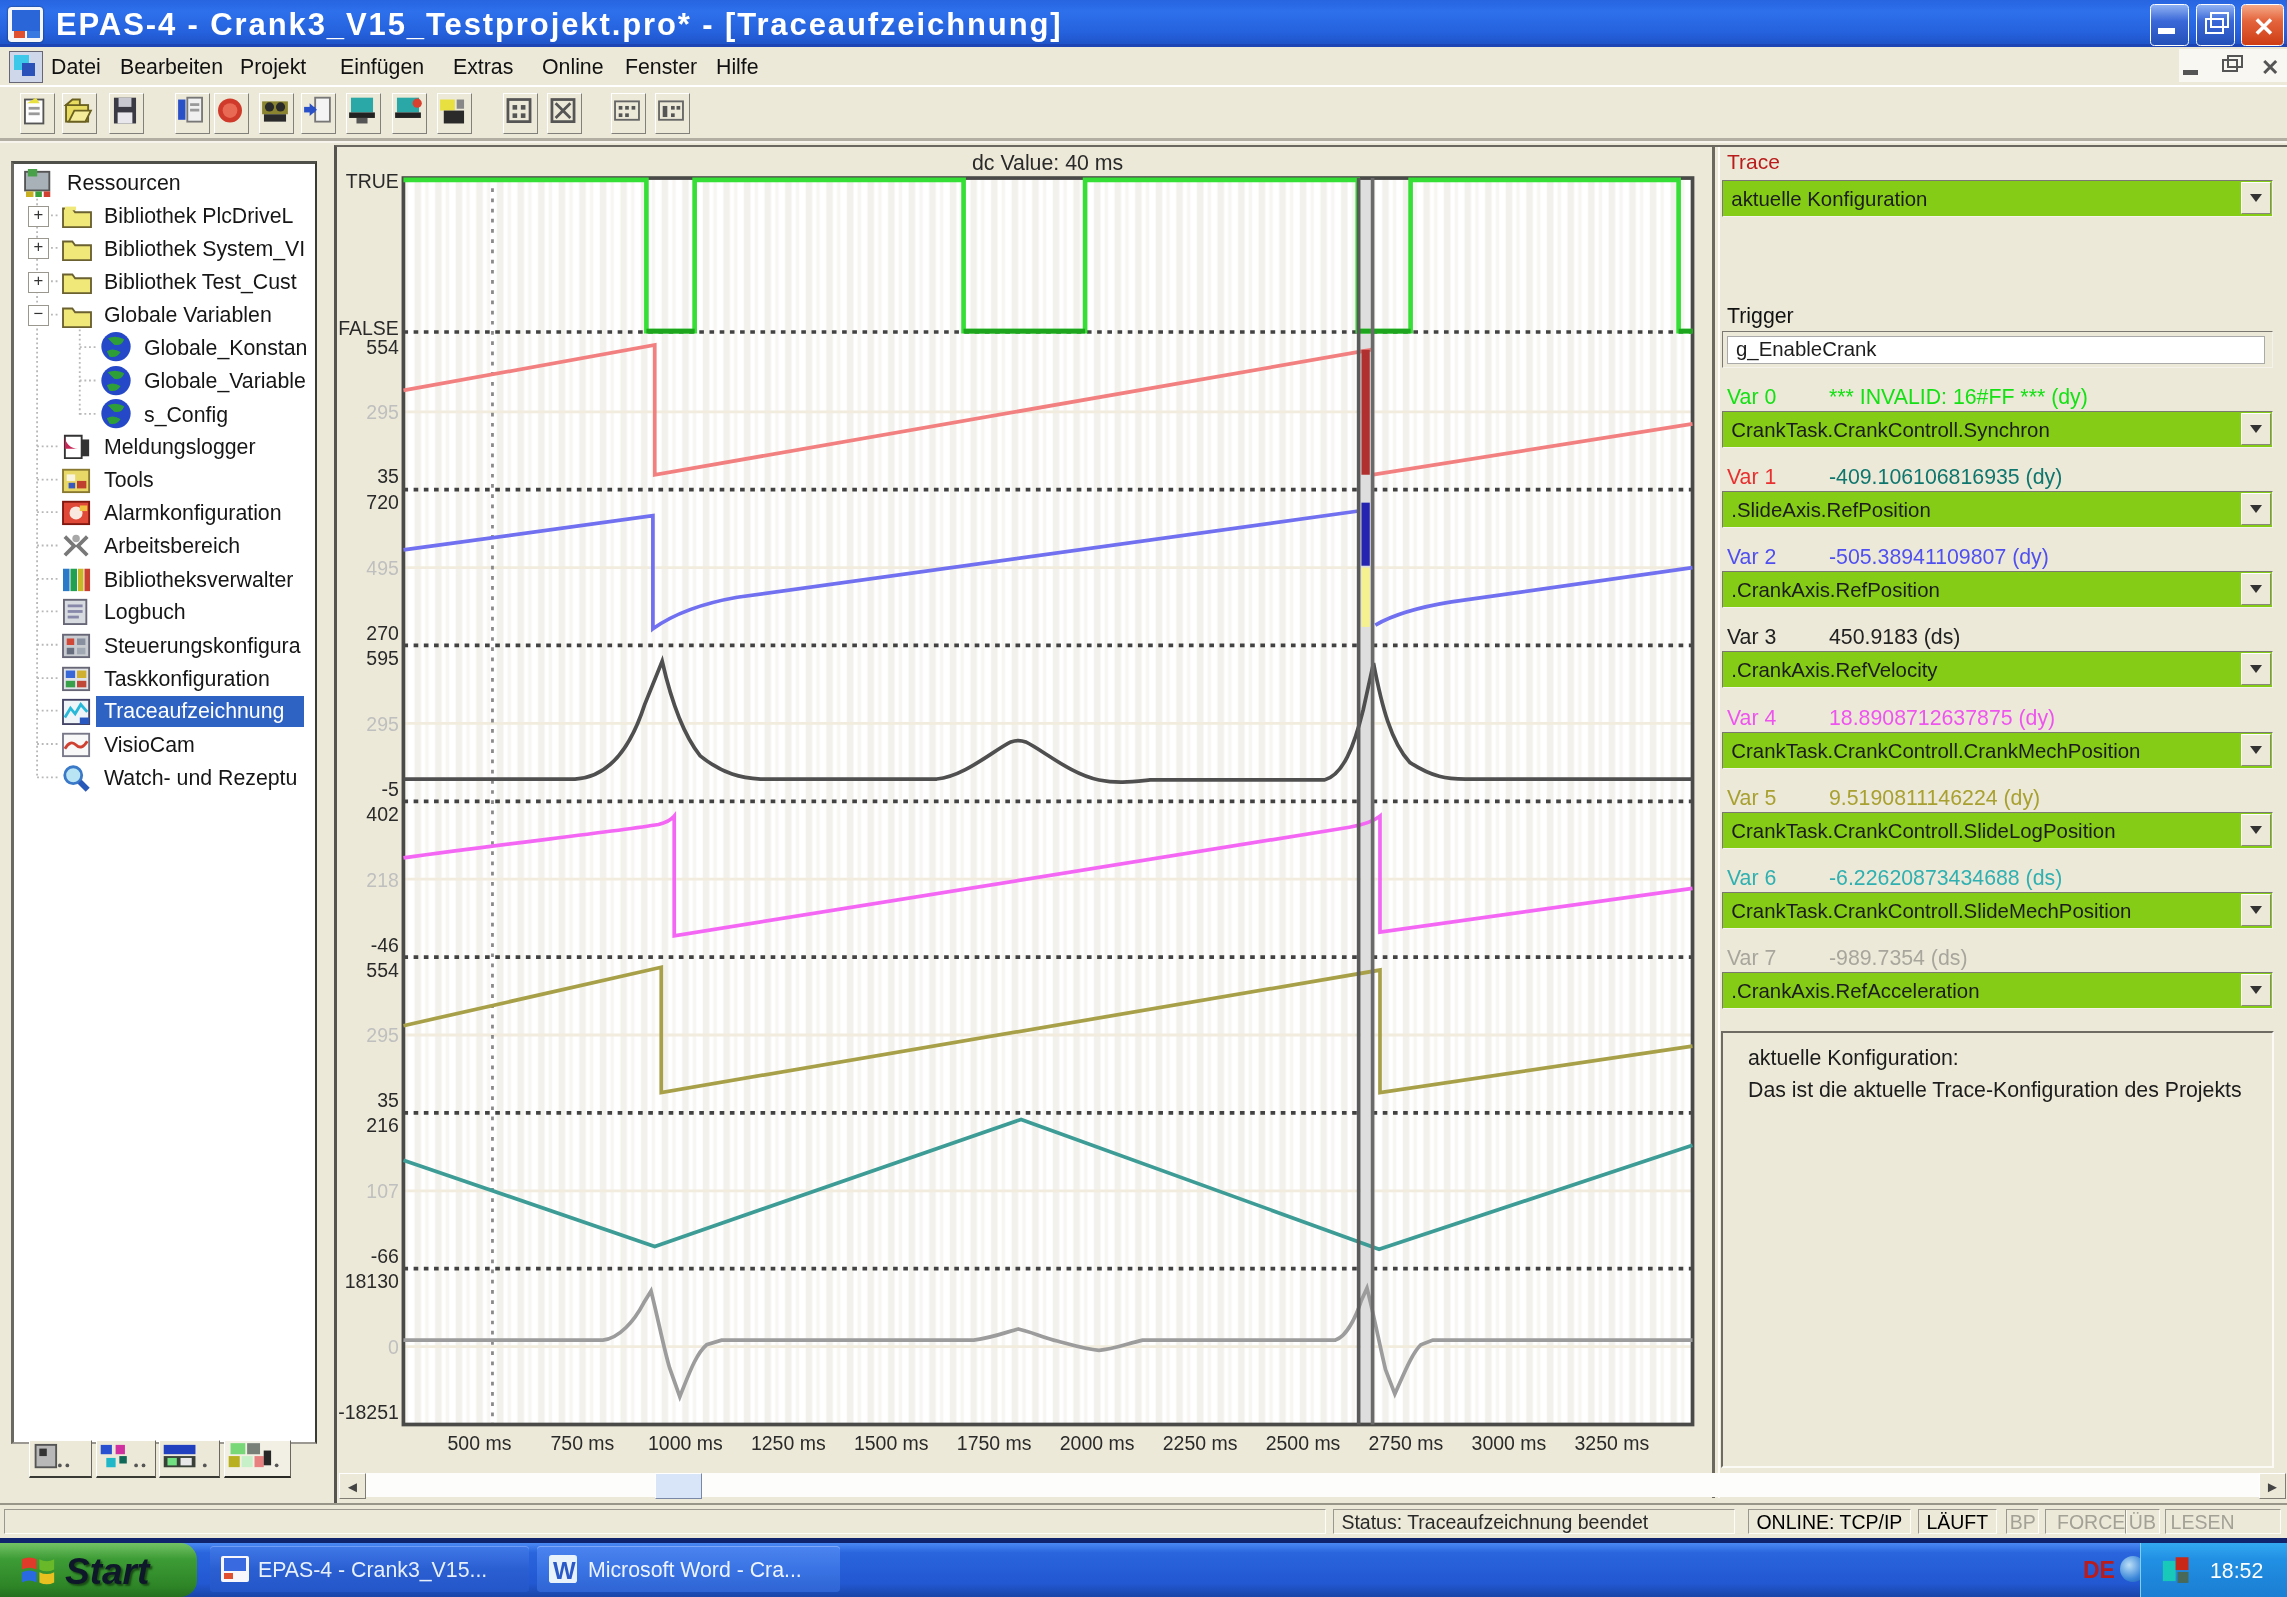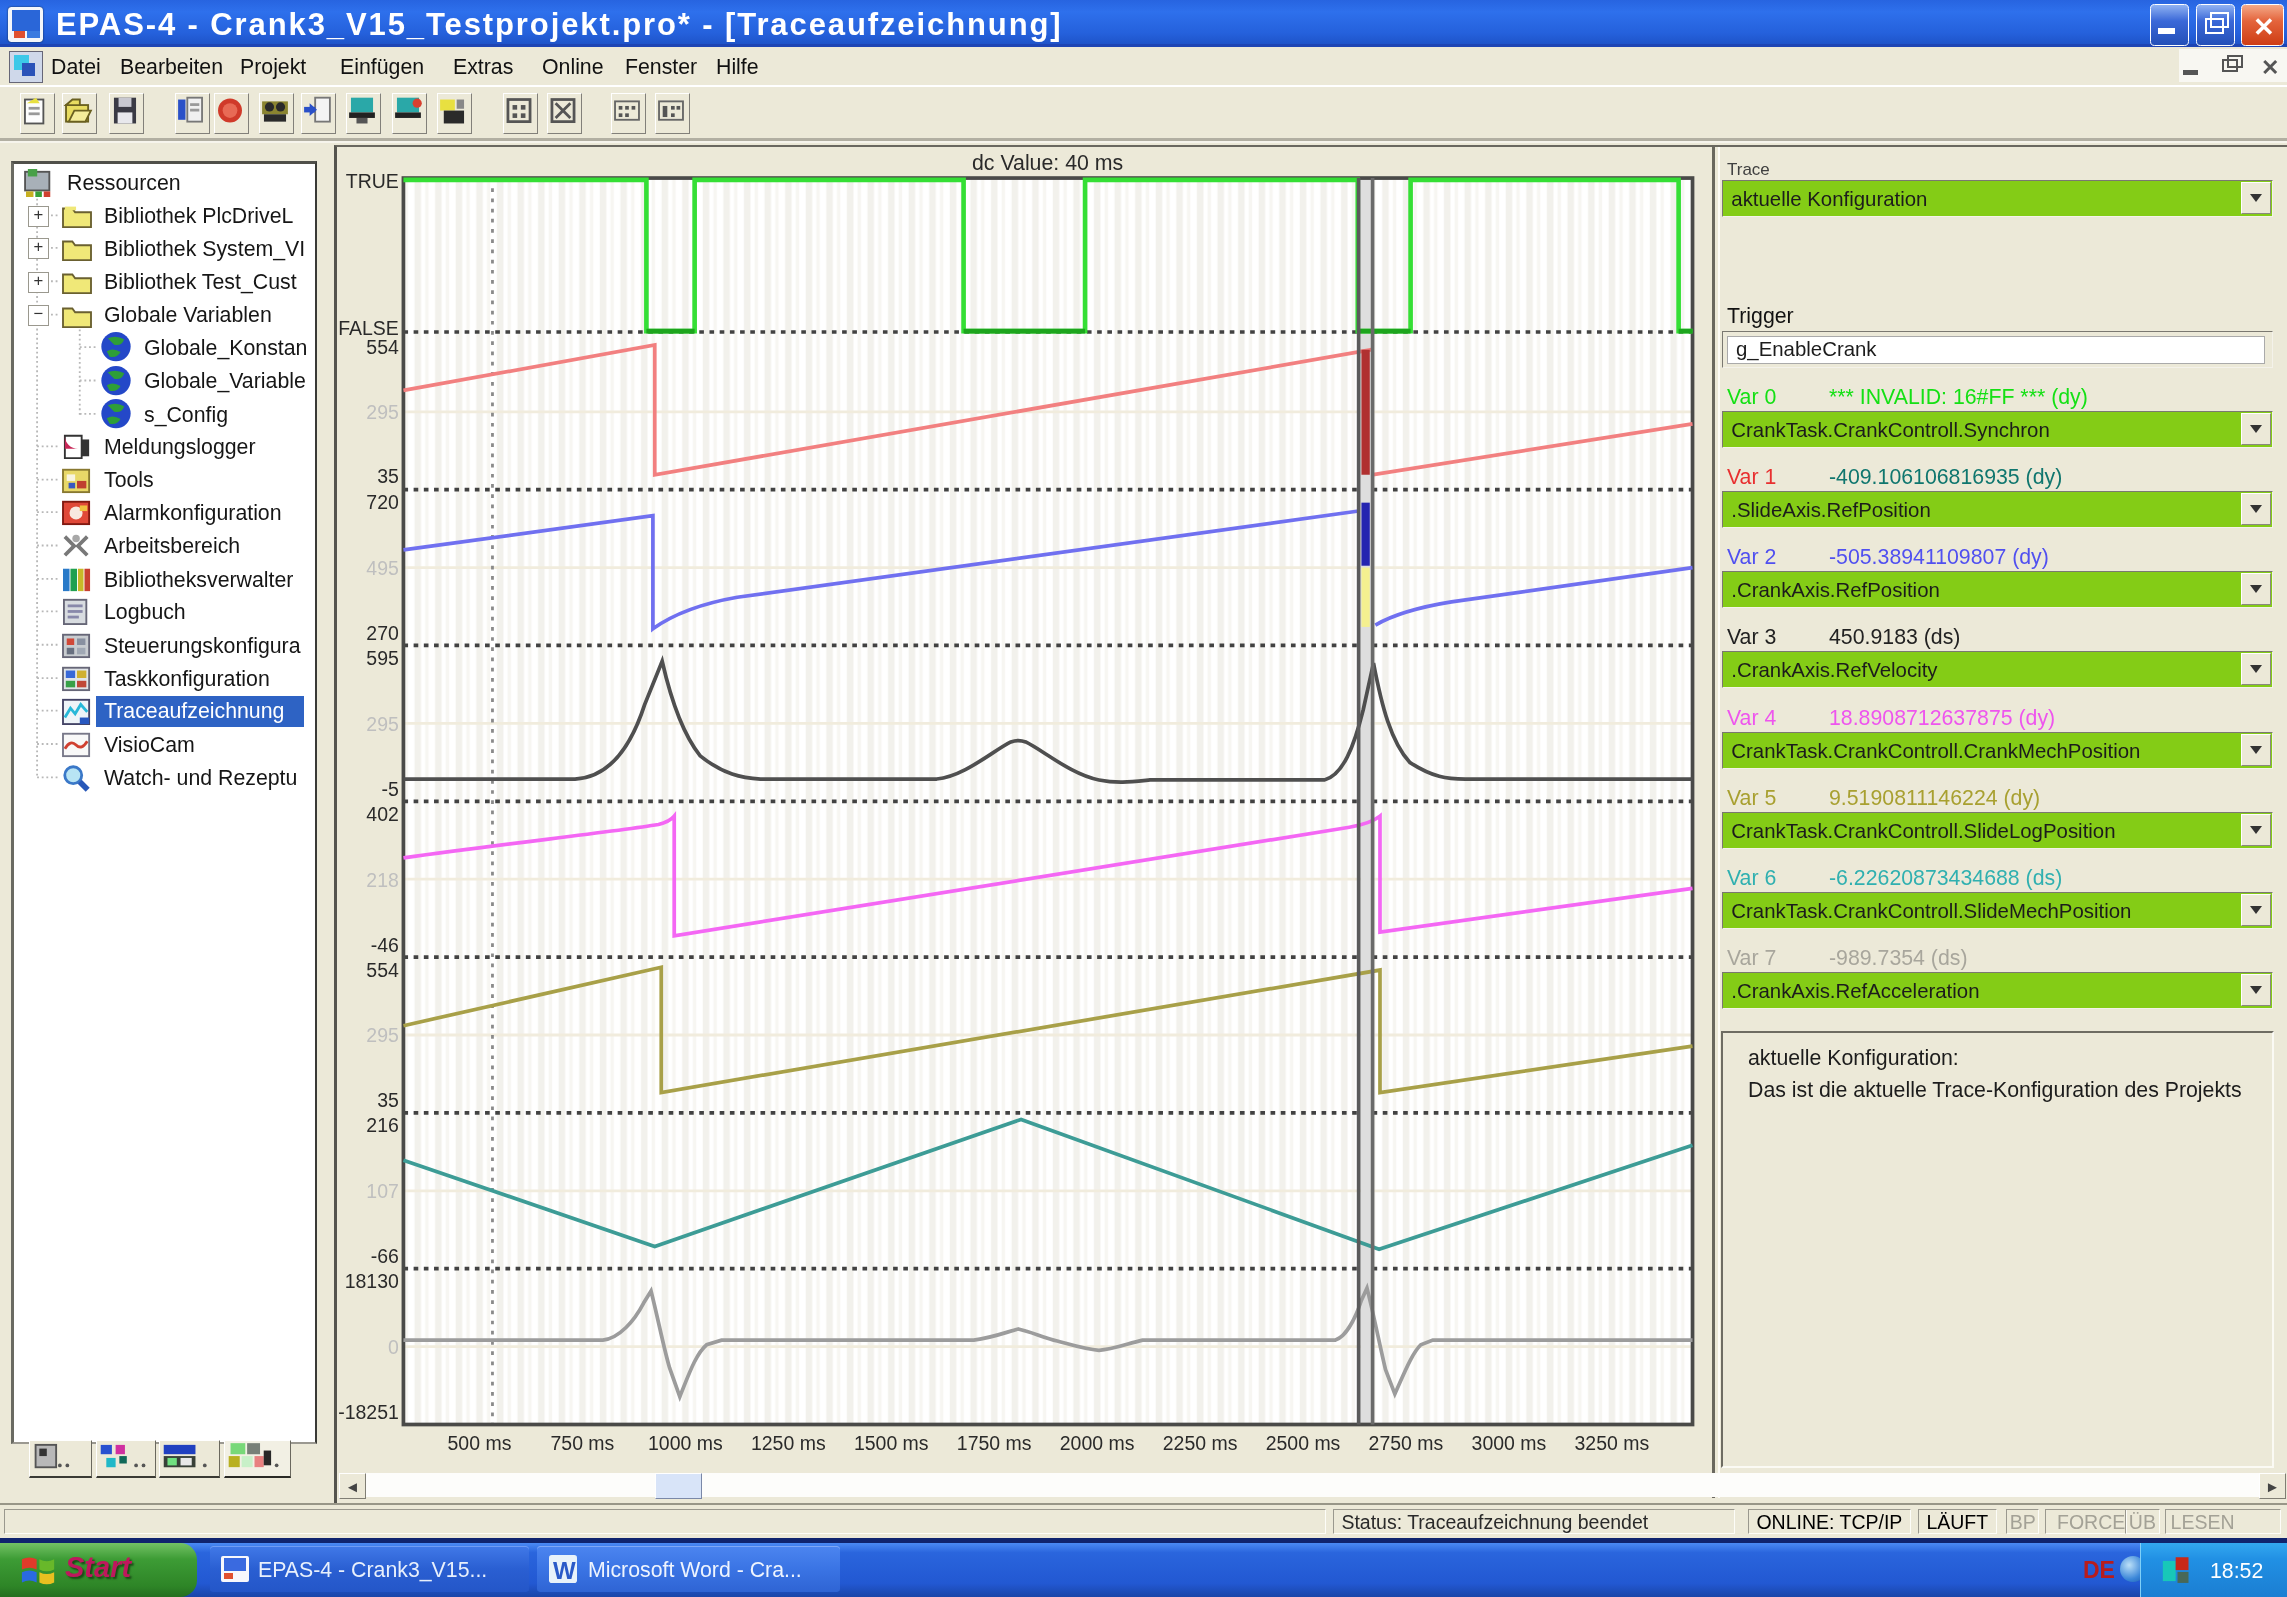--- a/index.html
+++ b/index.html
@@ -422,21 +422,21 @@
       <text x="1072" y="1563">1750 ms</text>
       <text x="1183" y="1563">2000 ms</text>
       <text x="1294" y="1563">2250 ms</text>
       <text x="1405" y="1563">2500 ms</text>
       <text x="1516" y="1563">2750 ms</text>
       <text x="1627" y="1563">3000 ms</text>
       <text x="1738" y="1563">3250 ms</text>
 </g>
 </svg>
 
-<div class="abs" style="left:1727px;top:160px;font-size:17px;color:#404040">Trace</div>
+<div class="abs" style="left:1727px;top:150px;font-size:21px;color:#b91c1c">Trace</div>
 <div class="combo" style="top:180px">
     <span class="t">aktuelle Konfiguration</span>
     <span class="a"></span>
   </div>
 <div class="abs" style="left:1727px;top:304px;font-size:21.3px;color:#111">Trigger</div>
 <div class="abs" style="left:1722px;top:331px;width:549px;height:35px;background:#ece9d8;border-top:1.9px solid #7a7870;border-left:1.9px solid #7a7870;border-bottom:1.9px solid #f4f2ea;border-right:1.9px solid #f4f2ea"></div>
 <div class="abs" style="left:1727px;top:336px;width:536px;height:26px;background:#fff;border:0.9px solid #aaa"></div>
 <div class="abs" style="left:1736px;top:338px;font-size:20.4px;color:#1c1c1c">g_EnableCrank</div>
 
 <div class="vlab" style="top:385px;color:#14e014">Var 0</div>
@@ -512,21 +512,21 @@
 
 <div class="abs" style="left:0;top:1538px;width:2287px;height:5.6px;background:#10246e"></div>
 <div class="abs" style="left:0;top:1543px;width:2287px;height:54px;background:linear-gradient(180deg,#4a8af4 0%,#2a65dd 18%,#2258d2 75%,#1a45a8 100%)"></div>
 <div class="abs" style="left:0;top:1543px;width:197px;height:54px;border-radius:0 16.7px 16.7px 0;background:linear-gradient(180deg,#73c265 0%,#3d9c35 30%,#2e8527 80%,#256f1f 100%)"></div>
 <svg class="abs" style="left:20.4px;top:1552px" width="37" height="35" viewBox="0 0 40 38">
     <path d="M2 8 Q10 4 18 8 L18 19 Q10 15 2 19 Z" fill="#e03a2a"></path>
     <path d="M21 8 Q29 12 37 8 L37 19 Q29 23 21 19 Z" fill="#68b82a"></path>
     <path d="M2 22 Q10 18 18 22 L18 33 Q10 29 2 33 Z" fill="#2a6ae0"></path>
     <path d="M21 22 Q29 26 37 22 L37 33 Q29 37 21 33 Z" fill="#e8c020"></path>
   </svg>
-<div class="abs" style="left:65px;top:1551px;font-size:29px;font-weight:bold;font-style:italic;color:#be185d;text-shadow:1.9px 1.9px 1.9px #1a4a16">Start</div>
+<div class="abs" style="left:65px;top:1551px;font-size:37px;font-weight:bold;font-style:italic;color:#0f172a;text-shadow:1.9px 1.9px 1.9px #1a4a16">Start</div>
 <div class="abs" style="left:210px;top:1546px;width:319px;height:46px;border-radius:3.7px;background:linear-gradient(180deg,#4179e8 0%,#2a5fd2 50%,#2456c8 100%);box-shadow:inset 0 0.9px 0 #6f9cf4"></div>
 <div class="abs" style="left:221px;top:1556px;width:28px;height:26px;background:#f8f8fc;border-radius:1.9px"></div>
 <div class="abs" style="left:224px;top:1558px;width:22px;height:13px;background:#3a6ae0"></div>
 <div class="abs" style="left:224px;top:1573px;width:9.3px;height:5.6px;background:#e05030"></div>
 <div class="abs" style="left:258px;top:1558px;font-size:21.3px;color:#e8f0fc;white-space:nowrap">EPAS-4 - Crank3_V15...</div>
 <div class="abs" style="left:537px;top:1546px;width:303px;height:46px;border-radius:3.7px;background:linear-gradient(180deg,#4c85f0 0%,#3a74e4 50%,#2f64d4 100%);box-shadow:inset 0 0.9px 0 #7fa8f6"></div>
 <div class="abs" style="left:549px;top:1555px;width:28px;height:28px;background:#e8f2fa;border-radius:2.8px"></div>
 <div class="abs" style="left:553px;top:1557px;font-size:24px;font-weight:bold;color:#2a5ac8">W</div>
 <div class="abs" style="left:588px;top:1558px;font-size:21.3px;color:#eef4fe;white-space:nowrap">Microsoft Word - Cra...</div>
 <div class="abs" style="left:2083px;top:1557px;font-size:23px;font-weight:bold;color:#b91c1c">DE</div>

